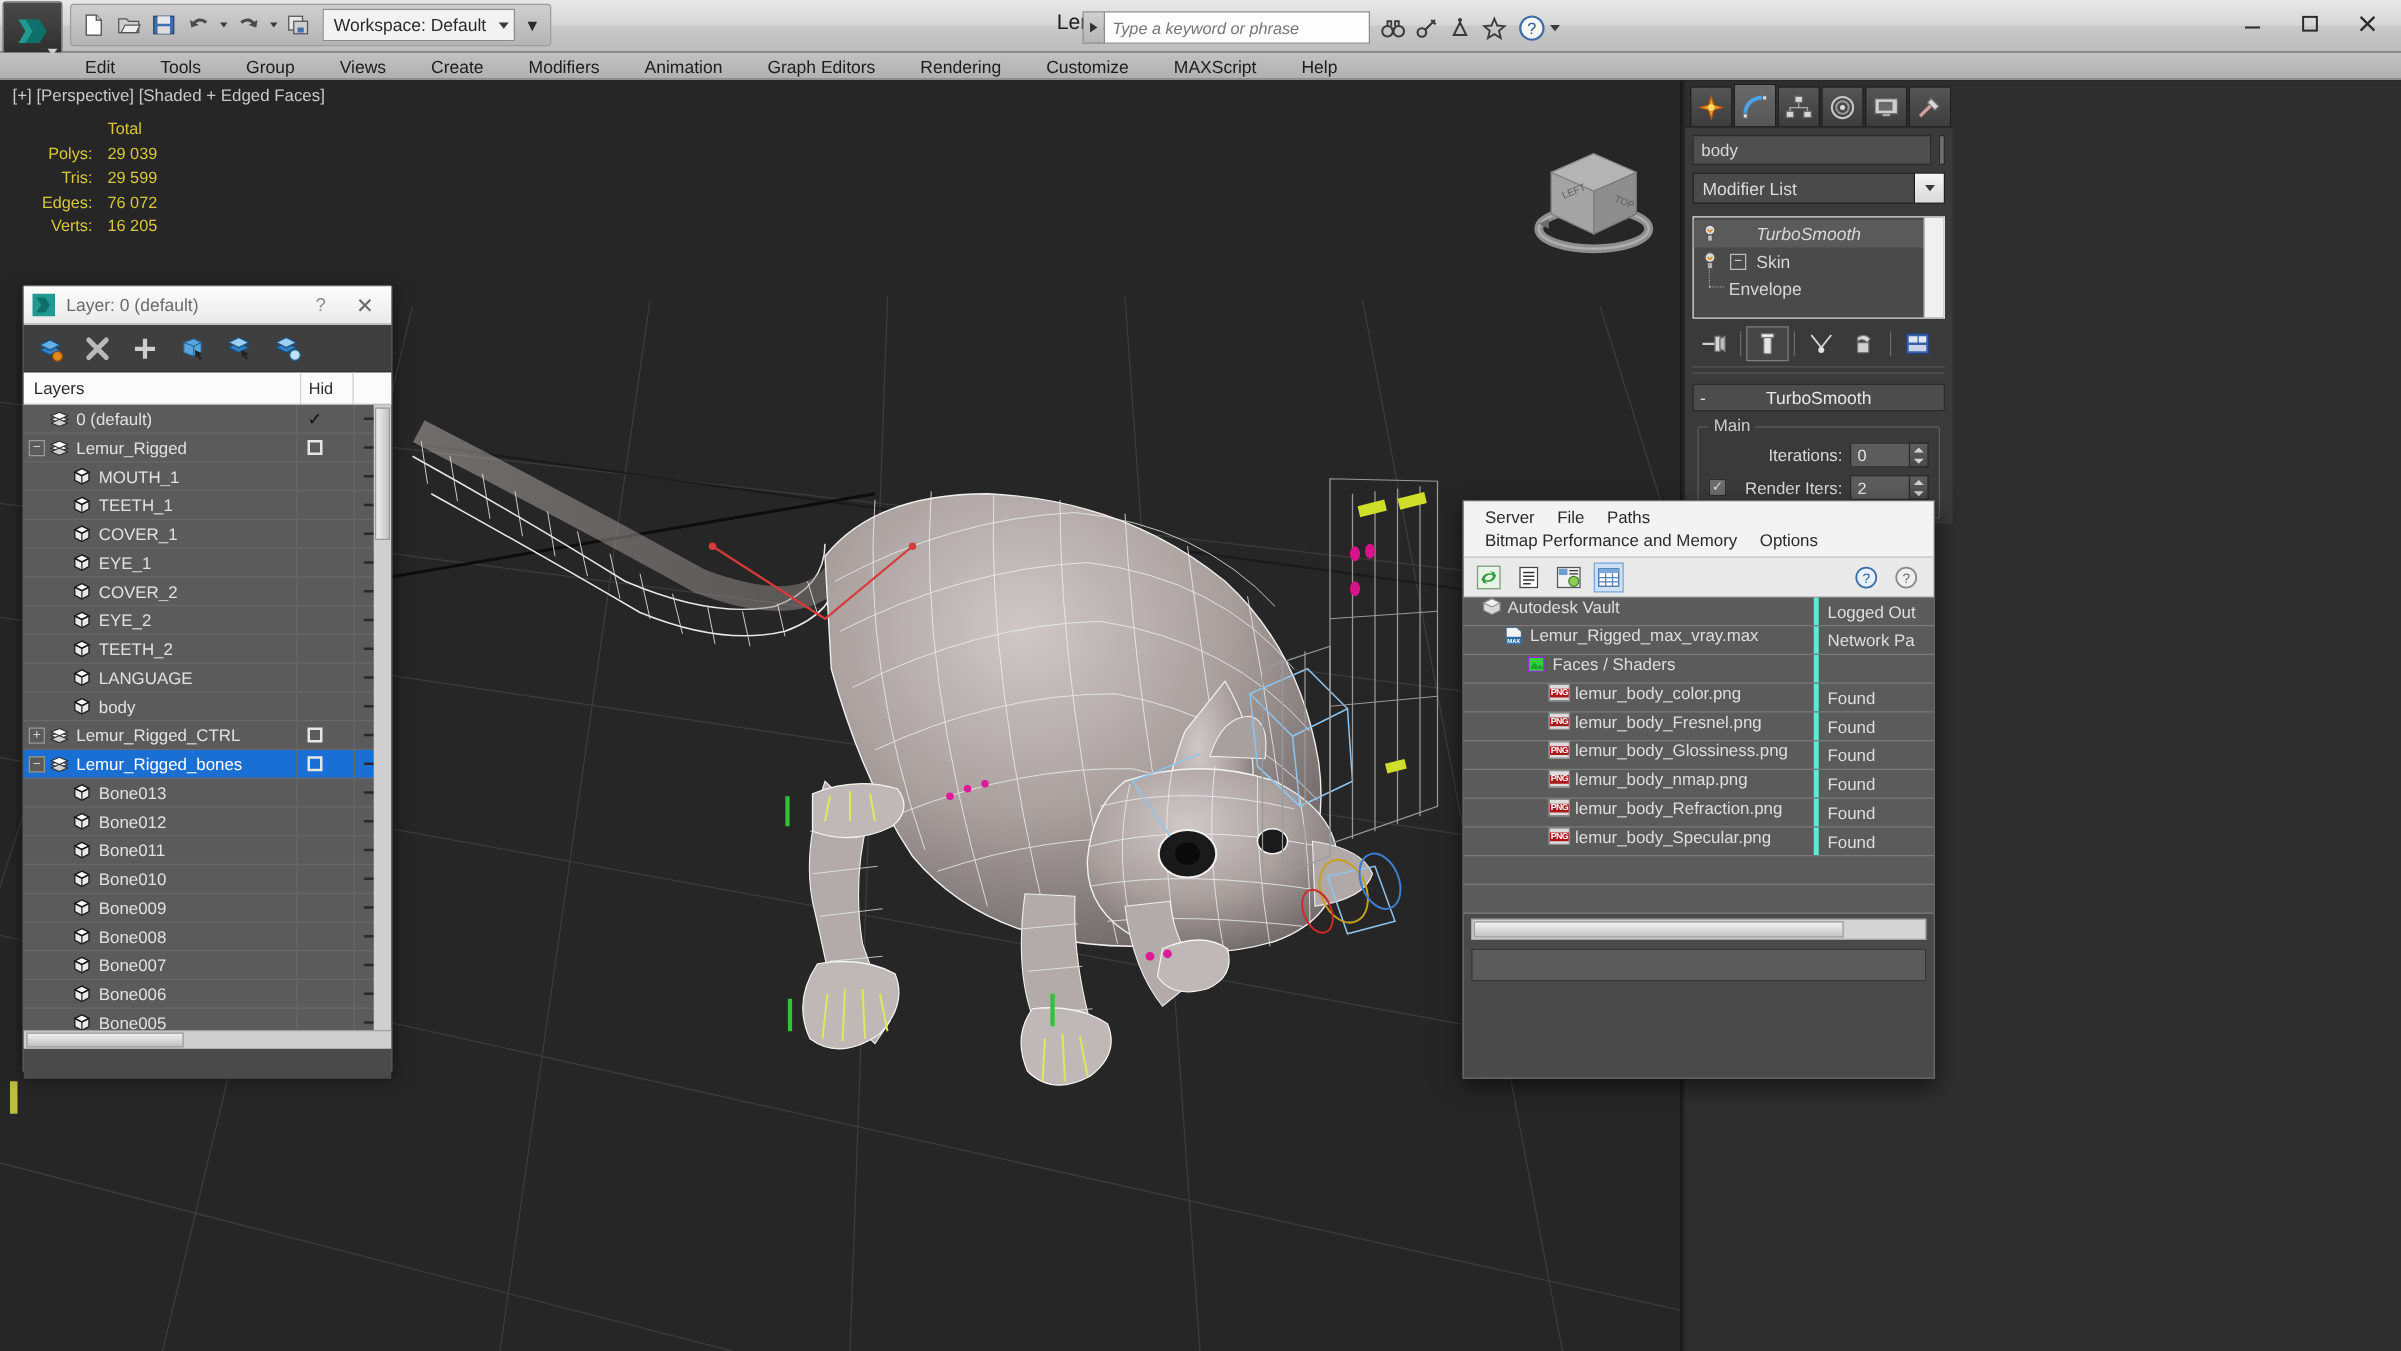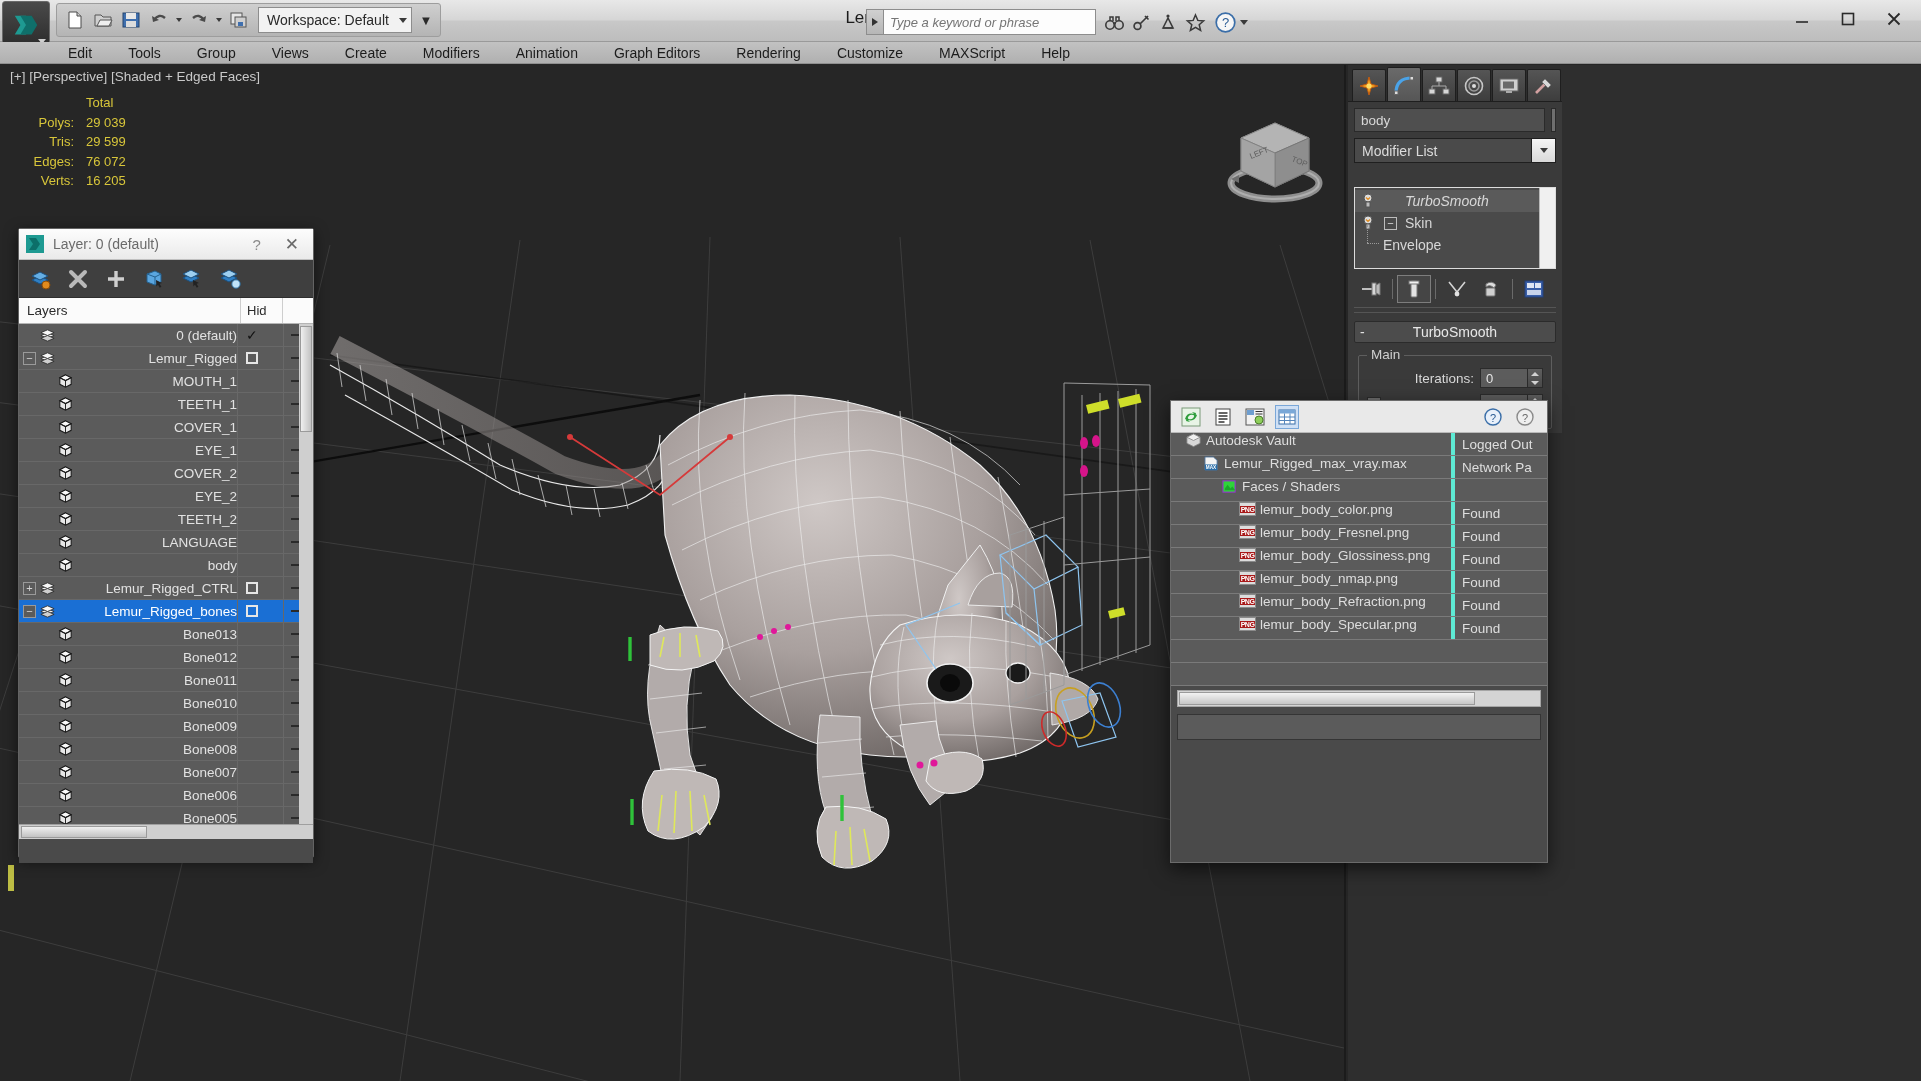--- a/index.html
+++ b/index.html
@@ -141,21 +141,21 @@
   .ld-colhdr {
     height: 26px; background: #fbfbfb; display: flex; align-items: center;
     border-bottom: 1px solid #b5b5b5;
   }
   .ld-colhdr .c1 { flex: 1; padding-left: 8px; font-size: 13.5px; color: #2a2a2a;
     border-right: 1px solid #cecece; height: 100%; display:flex;align-items:center; }
   .ld-colhdr .c2 { width: 42px; padding-left: 6px; font-size: 13px; color: #2a2a2a;
     border-right: 1px solid #cecece; height: 100%; display:flex;align-items:center;}
   .ld-colhdr .c3 { width: 30px; }
   .ld-list {
-    position: relative; height: 500px; background: #5b5b5b; overflow: hidden; text-align: right;
+    position: relative; height: 500px; background: #5b5b5b; overflow: hidden;
   }
   .ld-row {
     height: 23px; display: flex; align-items: center;
     border-bottom: 1px solid #686868; font-size: 13.5px; color: #e2e2e2;
     padding-left: 4px;
   }
   .ld-row.sel { background: #1a6fd4; }
   .ld-row.sel .rname { color: #ffffff; }
   .ld-expander {
     width: 13px; height: 13px; border: 1px solid #9a9a9a; background: #5b5b5b;
@@ -204,21 +204,21 @@
   .cp-tab.active { background: linear-gradient(to bottom,#6a6a6a,#565656); height: 34px; }
   .cp-body { background: #3a3a3a; padding: 6px 6px 0 6px; border-top: 1px solid #1e1e1e; }
   .cp-namerow { display: flex; gap: 6px; margin-bottom: 6px; }
   .cp-name {
     flex: 1; height: 24px; background: #4f4f4f; border: 1px solid #2a2a2a;
     color: #d8d8d8; font-size: 13.5px; padding: 0 6px;
     font-family: "Liberation Sans", sans-serif;
   }
   .cp-swatch { width: 30px; height: 24px; background: #6e6e6e; border: 1px solid #2a2a2a; }
   .cp-modlist {
-    display: flex; height: 25px; margin-bottom: 24px;
+    display: flex; height: 25px; margin-bottom: 10px;
     border: 1px solid #1f1f1f; background: #4a4a4a;
   }
   .cp-modlist .t { flex: 1; display:flex;align-items:center; padding-left: 7px;
     font-size: 14px; color: #dcdcdc; }
   .cp-modlist .b { width: 24px; background: linear-gradient(to bottom,#f5f5f5,#d9d9d9);
     border-left: 1px solid #1f1f1f; display:flex;align-items:center;justify-content:center; }
   .cp-stack {
     border: 1px solid #dcdcdc; background: #4a4a4a; height: 82px; position: relative;
     display: flex;
   }
@@ -1314,20 +1314,31 @@
                 </div>
             </div>
           </div>
         </div>
       </div>
     </div>
   </div>
 
   <div class="assetdlg">
 
+    <div class="at-menus">
+      <div class="at-mrow" id="at-menus1">
+          <div class="at-m">Server</div>
+          <div class="at-m">File</div>
+          <div class="at-m">Paths</div>
+        </div>
+      <div class="at-mrow" id="at-menus2">
+          <div class="at-m">Bitmap Performance and Memory</div>
+          <div class="at-m">Options</div>
+        </div>
+    </div>
 
     <div class="at-toolbar">
       <div class="at-tb">
         <svg width="20" height="20" viewBox="0 0 20 20">
             <rect x="1" y="1" width="18" height="18" fill="#e8f4e6" stroke="#7a9a78"></rect>
             <path d="M4 12 q2-7 9-5 l-2-2 4 1 -1 4 -1.5-2 q-5-1.5-6.5 5z" fill="#2f9e3c"></path>
             <path d="M16 8 q-2 7-9 5 l2 2 -4-1 1-4 1.5 2 q5 1.5 6.5-5z" fill="#2f9e3c"></path>
           </svg>
       </div>
       <div class="at-tb">

